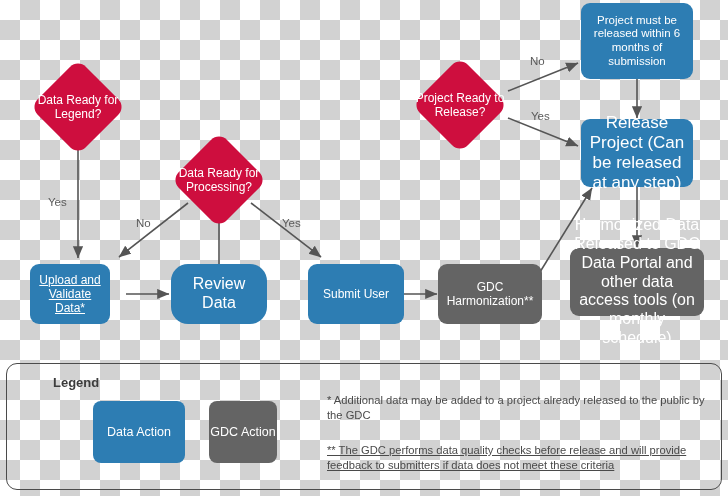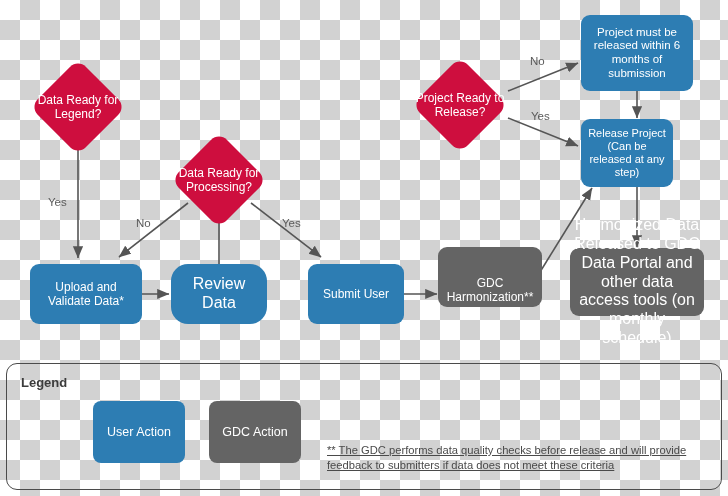--- a/index.html
+++ b/index.html
@@ -92,20 +92,21 @@
     border: 1.6px solid #4b4b4b;
     border-radius: 11px;
   }
   #legend-title {
     position: absolute;
     left: 14px;
     top: 11px;
     font-size: 13px;
     font-weight: bold;
     color: #3c3c3c;
+    padding-left: 32px;
   }
   .legend-swatch {
     position: absolute;
     display: flex;
     align-items: center;
     justify-content: center;
     border-radius: 8px;
     color: #fff;
     font-size: 12.5px;
     box-sizing: border-box;
@@ -161,62 +162,63 @@
   <div class="node diamond" style="left:163px; top:139px; width:112px; height:82px; font-size:12px;">
     <div class="dshape" style="width:68px; height:68px;"></div>
     <div class="dlabel">Data Ready for Processing?</div>
   </div>
 
   <div class="node diamond" style="left:404px; top:64px; width:112px; height:82px; font-size:12px;">
     <div class="dshape" style="width:68px; height:68px;"></div>
     <div class="dlabel">Project Ready to Release?</div>
   </div>
 
-  <div class="node box user" style="left:30px; top:264px; width:112px; height:60px; font-size:12px;">
+  <div class="node box user" style="left:30px; top:264px; width:80px; height:60px; font-size:12px;text-decoration:underline;">
     <span>Upload and Validate Data*</span>
   </div>
 
   <div class="node box user" style="left:171px; top:264px; width:96px; height:60px; font-size:16px;border-radius:17px;">
     <span>Review Data</span>
   </div>
 
   <div class="node box user" style="left:308px; top:264px; width:96px; height:60px; font-size:12px;">
     <span>Submit User</span>
   </div>
 
-  <div class="node box gdc" style="left:438px; top:247px; width:104px; height:60px; font-size:12px;align-items:flex-end;">
+  <div class="node box gdc" style="left:438px; top:264px; width:104px; height:60px; font-size:12px;">
     <span>GDC Harmonization**</span>
   </div>
 
-  <div class="node box user" style="left:581px; top:3px; width:112px; height:76px; font-size:11.5px;margin-top:12px;">
+  <div class="node box user" style="left:581px; top:3px; width:112px; height:76px; font-size:11.5px;">
     <span>Project must be released within 6 months of submission</span>
   </div>
 
-  <div class="node box user" style="left:581px; top:119px; width:92px; height:68px; font-size:11px;">
+  <div class="node box user" style="left:581px; top:119px; width:112px; height:68px; font-size:17px;">
     <span>Release Project (Can be released at any step)</span>
   </div>
 
   <div class="node box gdc" style="left:570px; top:248px; width:134px; height:68px; font-size:16px;">
     <span>Harmonized Data Released to GDC Data Portal and other data access tools (on monthly schedule)</span>
   </div>
 
   <span class="edge-label" style="left:48px; top:196px;">Yes</span>
   <span class="edge-label" style="left:136px; top:217px;">No</span>
   <span class="edge-label" style="left:282px; top:217px;">Yes</span>
   <span class="edge-label" style="left:530px; top:55px;">No</span>
   <span class="edge-label" style="left:531px; top:110px;">Yes</span>
 
   <div id="legend">
     <div id="legend-title">Legend</div>
 
     <div class="legend-swatch" style="left:86px; top:37px; width:92px; height:62px; background:#2d7db3;">
-      <span>User Action</span>
+      <span>Data Action</span>
     </div>
 
-    <div class="legend-swatch" style="left:202px; top:37px; width:92px; height:62px; background:#646464;">
+    <div class="legend-swatch" style="left:202px; top:37px; width:68px; height:62px; background:#646464;">
       <span>GDC Action</span>
     </div>
 
+    <div class="legend-note" style="left:320px; top:29px;">* Additional data may be added to a project already released to the public by the GDC</div>
 
     <div class="legend-note" style="left:320px; top:79px;text-decoration:underline;">** The GDC performs data quality checks before release and will provide feedback to submitters if data does not meet these criteria</div>
   </div>
 
 </div>
 
 </body></html>

